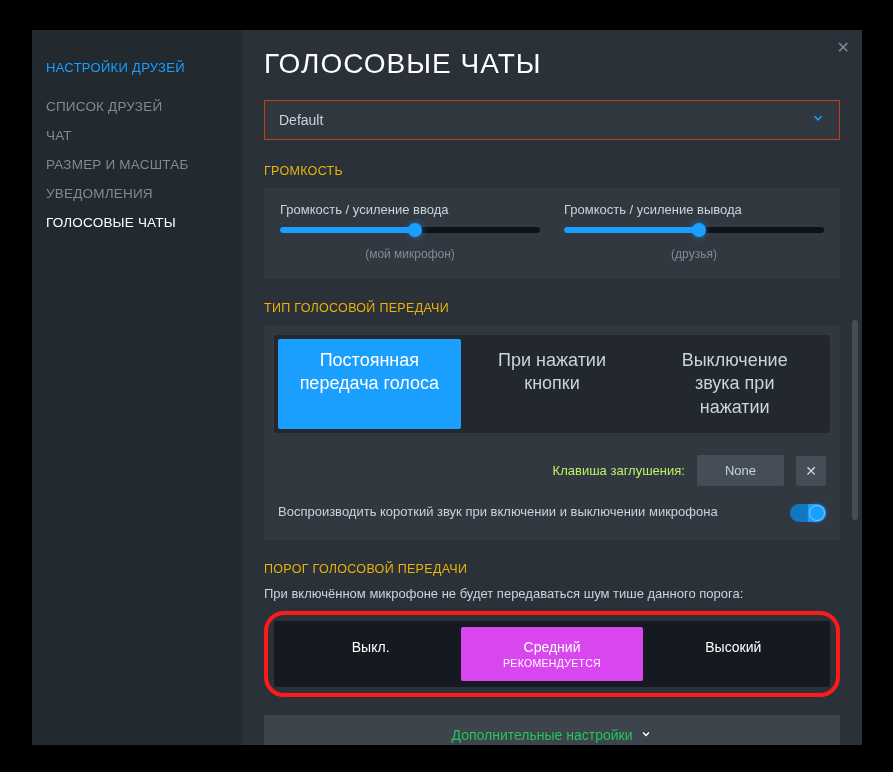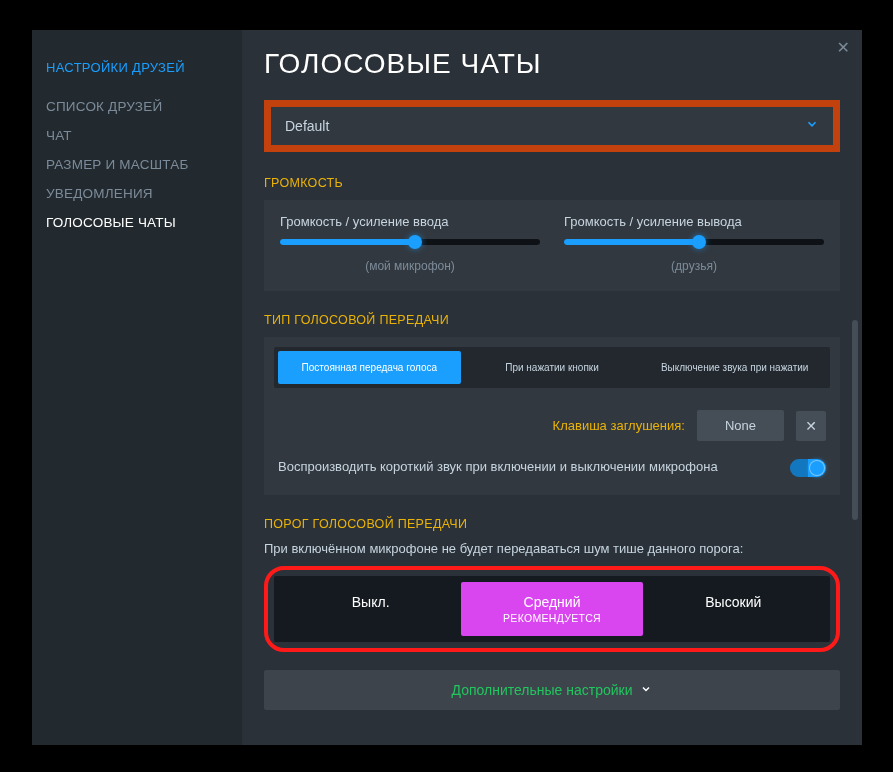--- a/index.html
+++ b/index.html
@@ -60,21 +60,21 @@
   }
   .page-title {
     color: #ffffff;
     font-size: 28px;
     font-weight: 400;
     letter-spacing: 1px;
     margin-bottom: 20px;
   }
   .dropdown {
     background: #32383f;
-    border: 7px solid #c2410c;
+    border: 1px solid #c2410c;
     padding: 10px 14px;
     display: flex;
     justify-content: space-between;
     align-items: center;
     cursor: pointer;
     margin-bottom: 24px;
   }
   .dropdown-value {
     color: #c6d4df;
     font-size: 14px;
@@ -144,39 +144,39 @@
     display: flex;
     background: #22282e;
     border-radius: 2px;
     padding: 4px;
   }
   .seg-btn {
     flex: 1;
     text-align: center;
     padding: 10px 16px;
     color: #c6d4df;
-    font-size: 10px;
+    font-size: 18px;
     cursor: pointer;
     border-radius: 2px;
     line-height: 1.3;
   }
   .seg-btn.active {
     background: #1a9fff;
     color: #ffffff;
   }
   .mute-row {
     display: flex;
     align-items: center;
     justify-content: flex-end;
     gap: 12px;
     margin-top: 22px;
     padding: 0 4px;
   }
   .mute-label {
-    color: #eab308;
+    color: #bef264;
     font-size: 13px;
   }
   .key-box {
     background: #454d56;
     color: #c6d4df;
     padding: 8px 28px;
     font-size: 13px;
     border-radius: 2px;
     cursor: pointer;
   }

